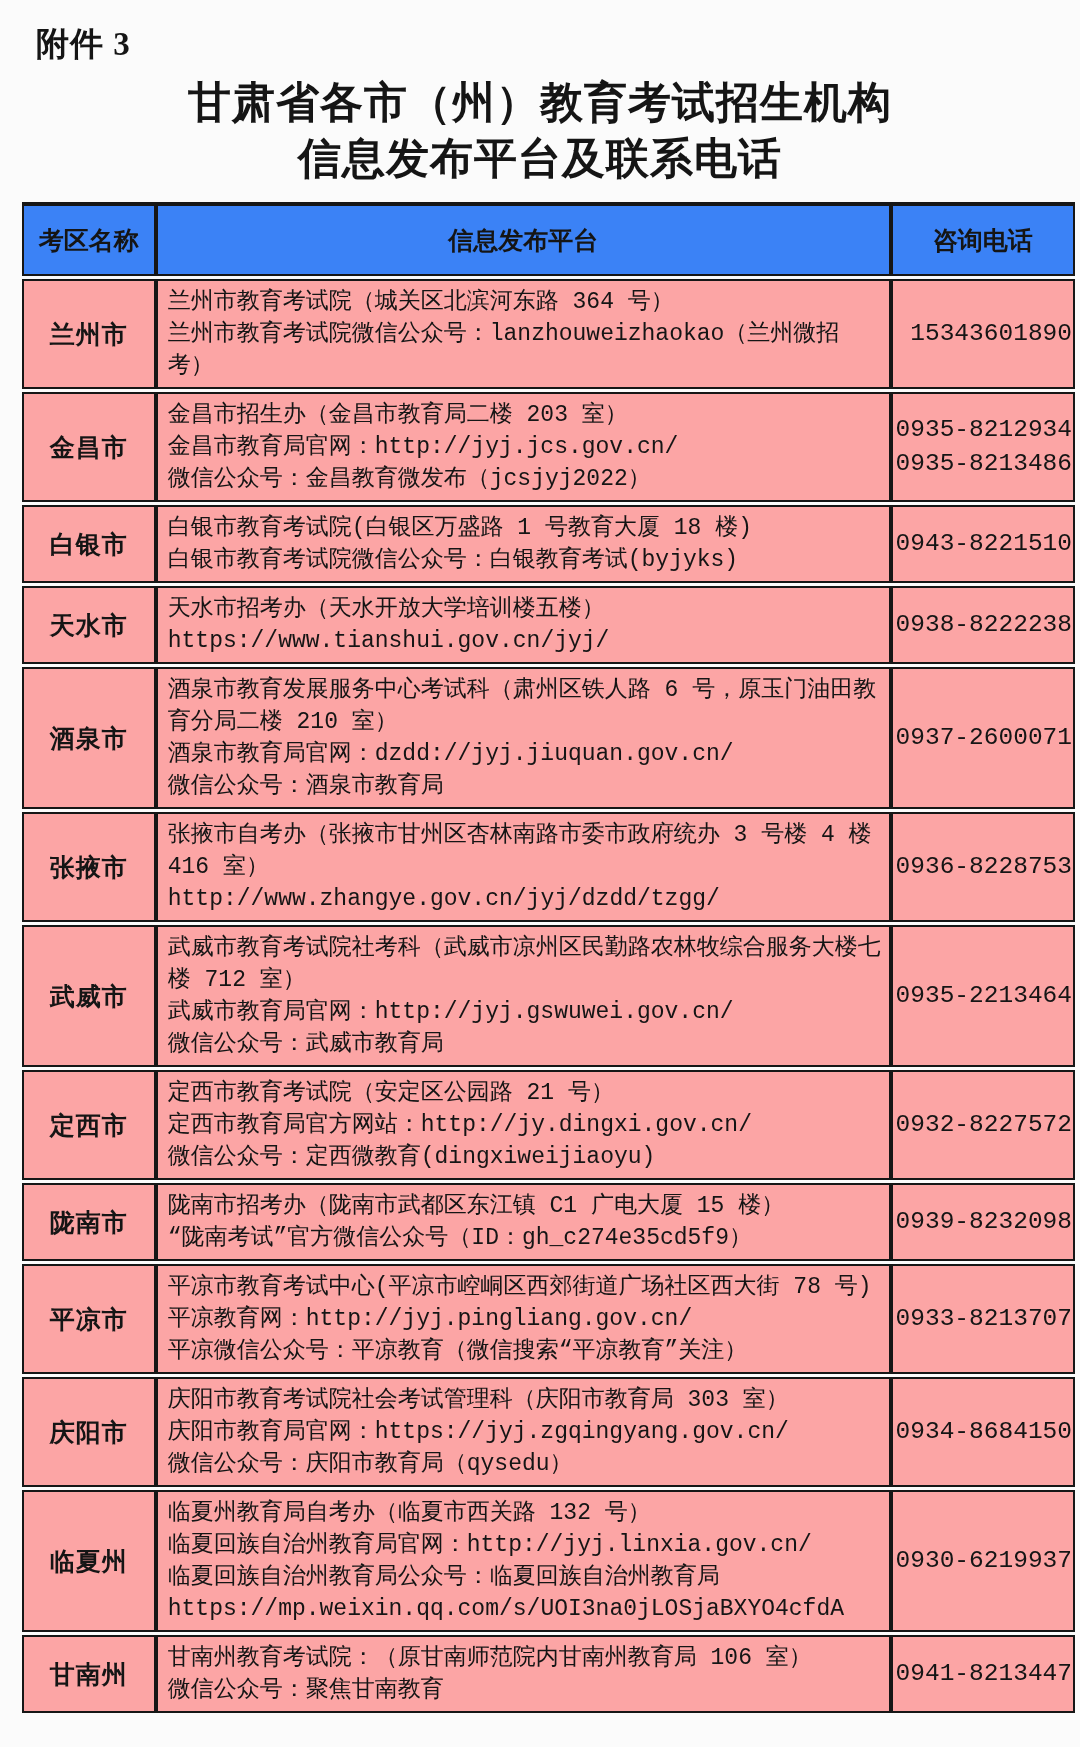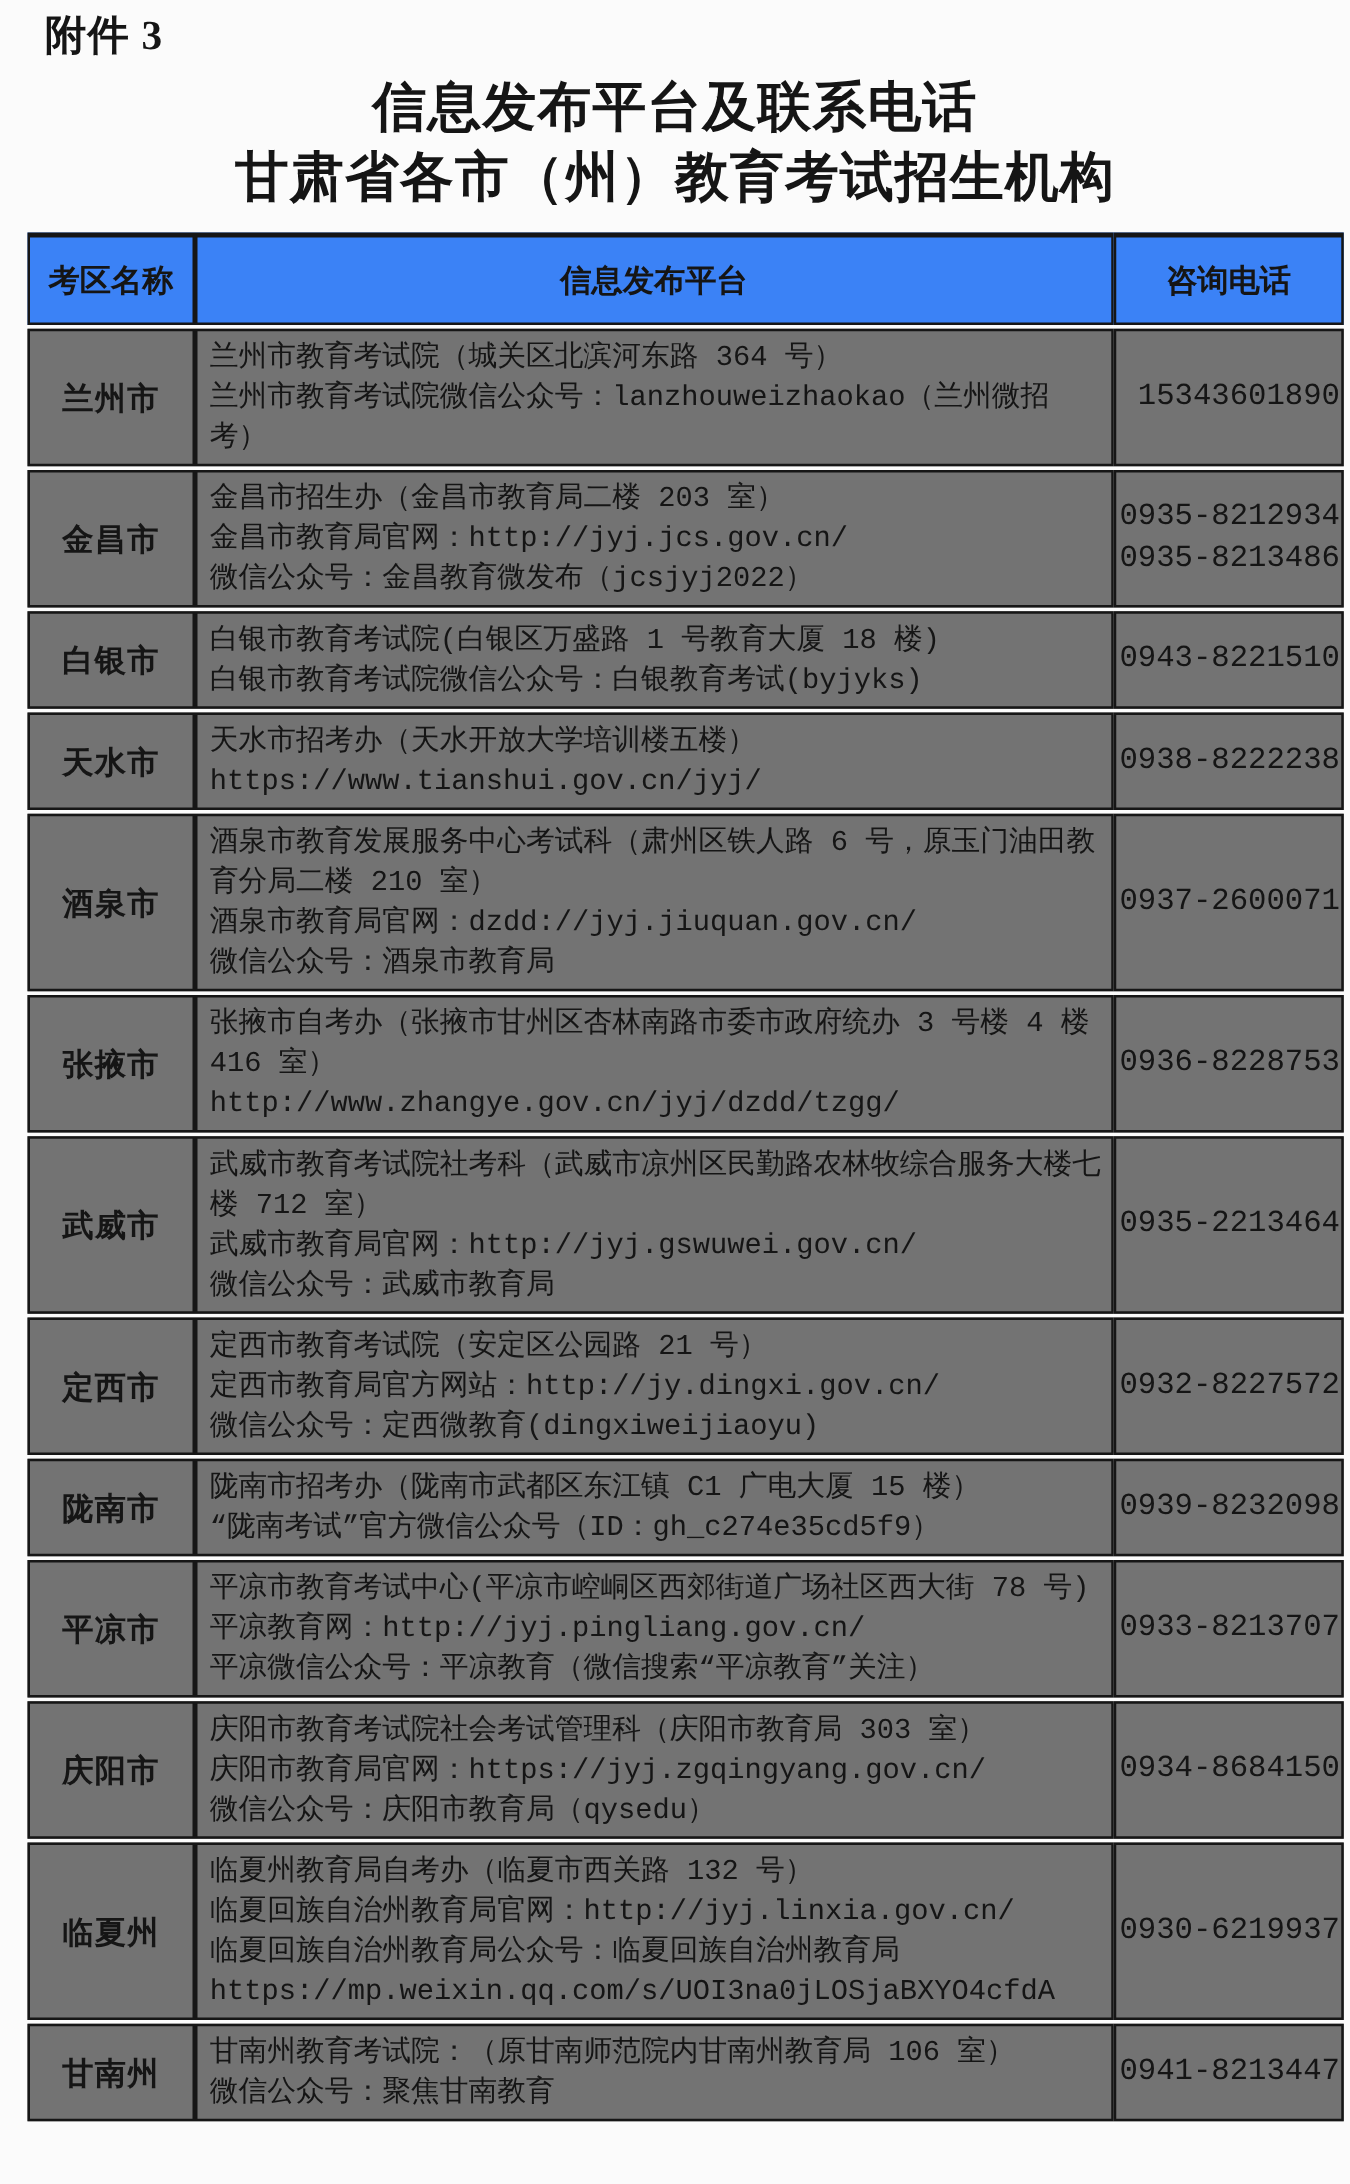--- a/index.html
+++ b/index.html
@@ -9,21 +9,21 @@
     width: 1080px;
     height: 1747px;
     overflow: hidden;
     color: #151515;
     font-family: "Liberation Serif", "DejaVu Serif", serif;
   }
   .page {
     width: 1080px;
     height: 1747px;
     box-sizing: border-box;
-    padding-top: 4px;
+    padding-top: 20px;
   }
   .attachment {
     margin: 2px 0 0 36px;
     font-size: 33px;
     font-weight: bold;
     letter-spacing: 1px;
   }
   .title {
     text-align: center;
     font-size: 43px;
@@ -47,21 +47,21 @@
     vertical-align: middle;
     box-sizing: border-box;
   }
   th {
     height: 74px;
     font-size: 25px;
     font-weight: bold;
     border-top-width: 4px;
     background: #3b82f6;
   }
-  td { background: #737373; }
+  td { background: #fca5a5; }
   td.region {
     text-align: center;
     font-size: 25px;
     letter-spacing: 1px;
     font-weight: bold;
   }
   td.platform {
     padding: 5px 6px 5px 10px;
     font-size: 23px;
     font-family: "Liberation Mono", "Liberation Serif", serif;
@@ -77,22 +77,22 @@
   }
   .phone-line { line-height: 34px; white-space: nowrap; }
 </style>
 </head>
 <body>
 
 <div class="page">
   <div class="attachment">附件 3</div>
 
   <div class="title">
+    <div>甘肃省各市（州）教育考试招生机构</div>
     <div>信息发布平台及联系电话</div>
-    <div>甘肃省各市（州）教育考试招生机构</div>
   </div>
 
   <table class="contact">
     <colgroup>
       <col class="c-region">
       <col class="c-platform">
       <col class="c-phone">
     </colgroup>
     <thead>
       <tr>

